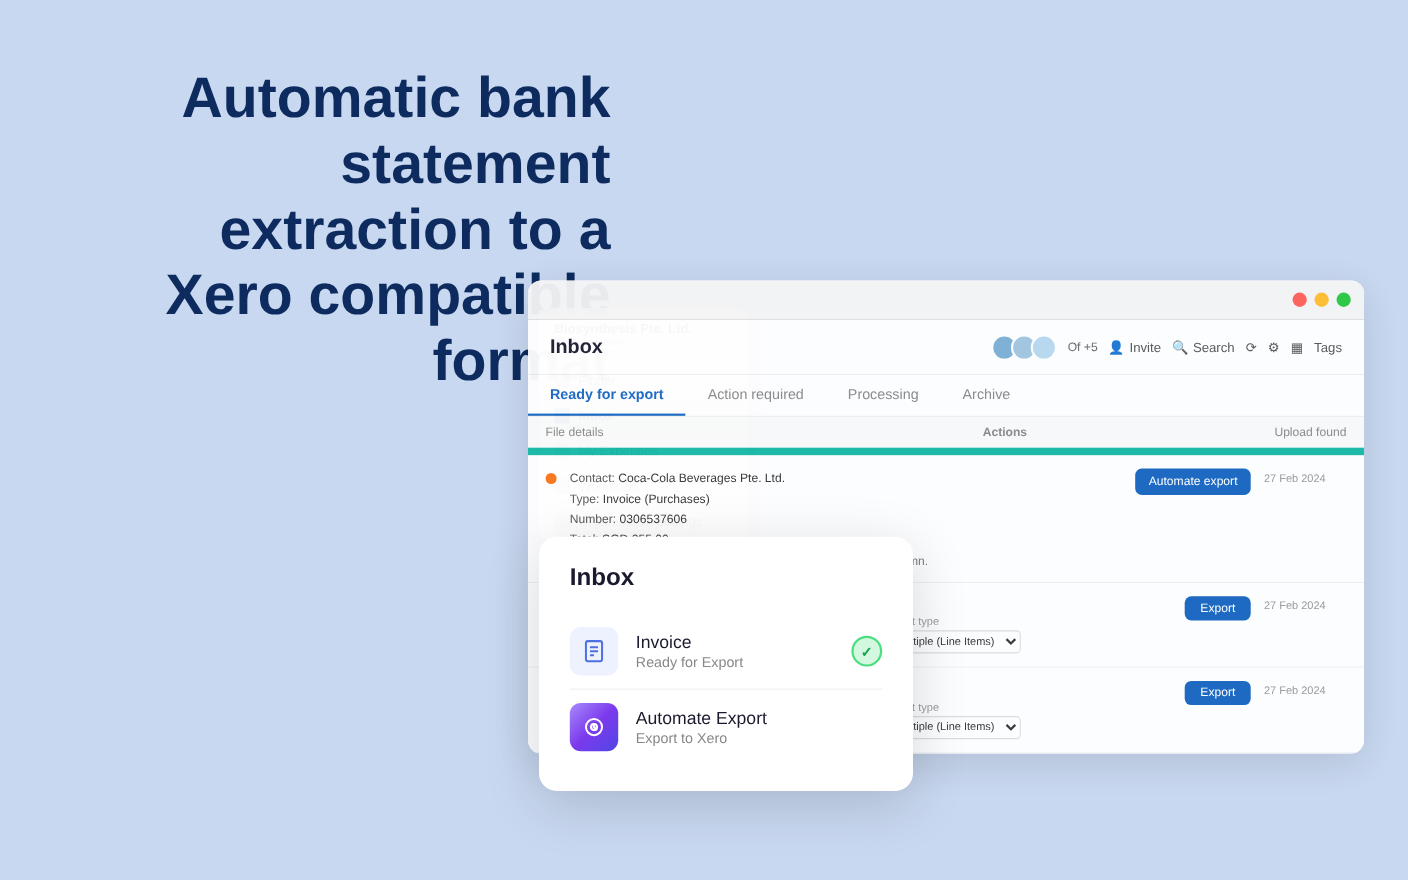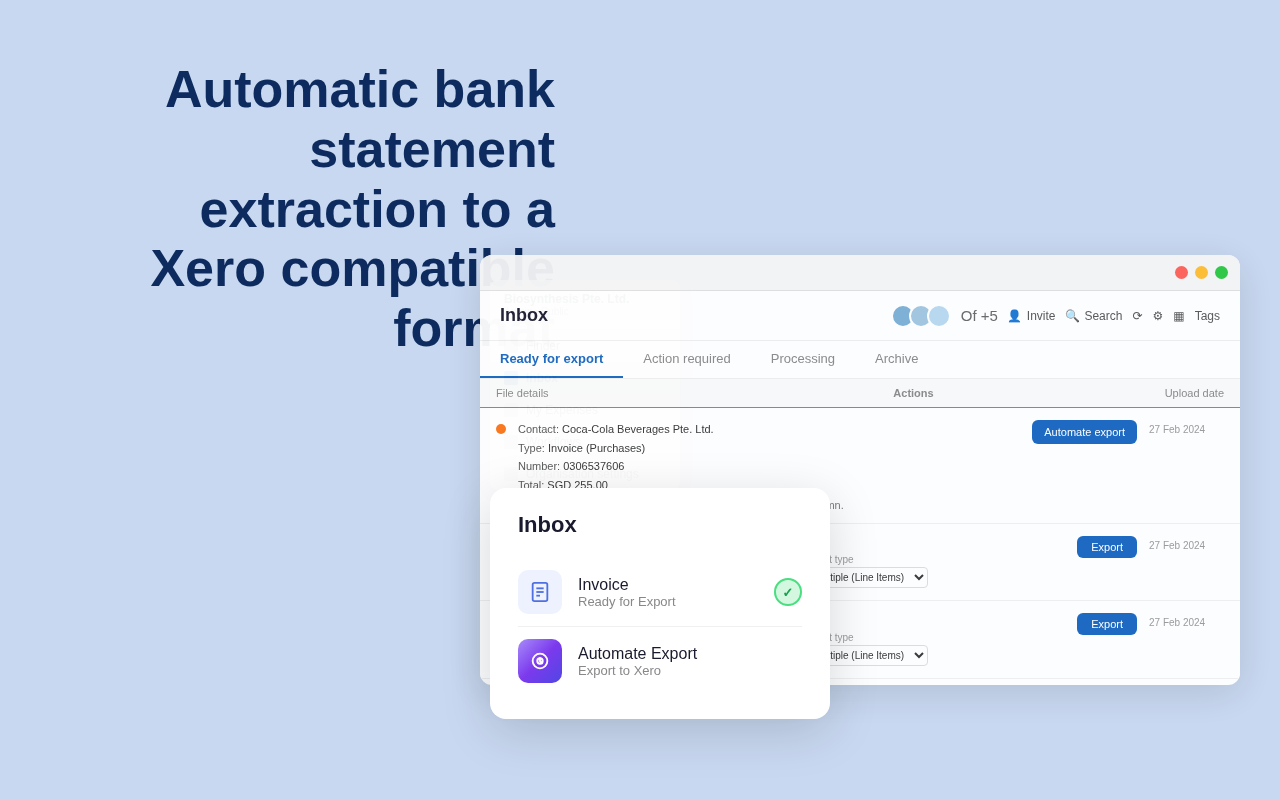--- a/index.html
+++ b/index.html
@@ -86,21 +86,21 @@
     .avatar-sm {
       width: 24px;
       height: 24px;
       border-radius: 50%;
       border: 2px solid white;
       margin-left: -6px;
       background: #a0b0d0;
     }
     .avatar-sm:first-child { margin-left: 0; }
     .plus-count {
-      font-size: 15px;
+      font-size: 11px;
       color: #666;
     }
     .header-btn {
       font-size: 12px;
       color: #555;
       cursor: pointer;
       display: flex;
       align-items: center;
       gap: 4px;
     }
@@ -121,21 +121,21 @@
     .inbox-tab.active {
       color: #1565c0;
       border-bottom: 2px solid #1565c0;
       font-weight: 600;
     }
 
     
     .inbox-table-header {
       display: flex;
       background: #fafafa;
-      border-bottom: 1px solid #14b8a6;
+      border-bottom: 7px solid #14b8a6;
       padding: 8px 16px;
       font-size: 11px;
       color: #888;
       gap: 20px;
     }
     .col-file { flex: 2; }
     .col-actions { flex: 1; margin-right: 32px; font-weight: bold; }
     .col-date { width: 90px; text-align: right; }
 
     
@@ -402,21 +402,21 @@
       <span>Processing</span>
     </div>
     <div class="inbox-tab">
       <span>Archive</span>
     </div>
   </div>
 
   <div class="inbox-table-header">
     <div class="col-file">File details</div>
     <div class="col-actions">Actions</div>
-    <div class="col-date">Upload date</div>
+    <div class="col-date">Upload found</div>
   </div>
 
   <div class="inbox-row">
     <div class="row-indicator" style="background:#f97316;"></div>
     <div class="row-content">
       <div class="row-detail">
         Contact: <span>Coca-Cola Beverages Pte. Ltd.</span><br>
         Type: <span>Invoice (Purchases)</span><br>
         Number: <span>0306537606</span><br>
         Total: <span>SGD 255.00</span>

